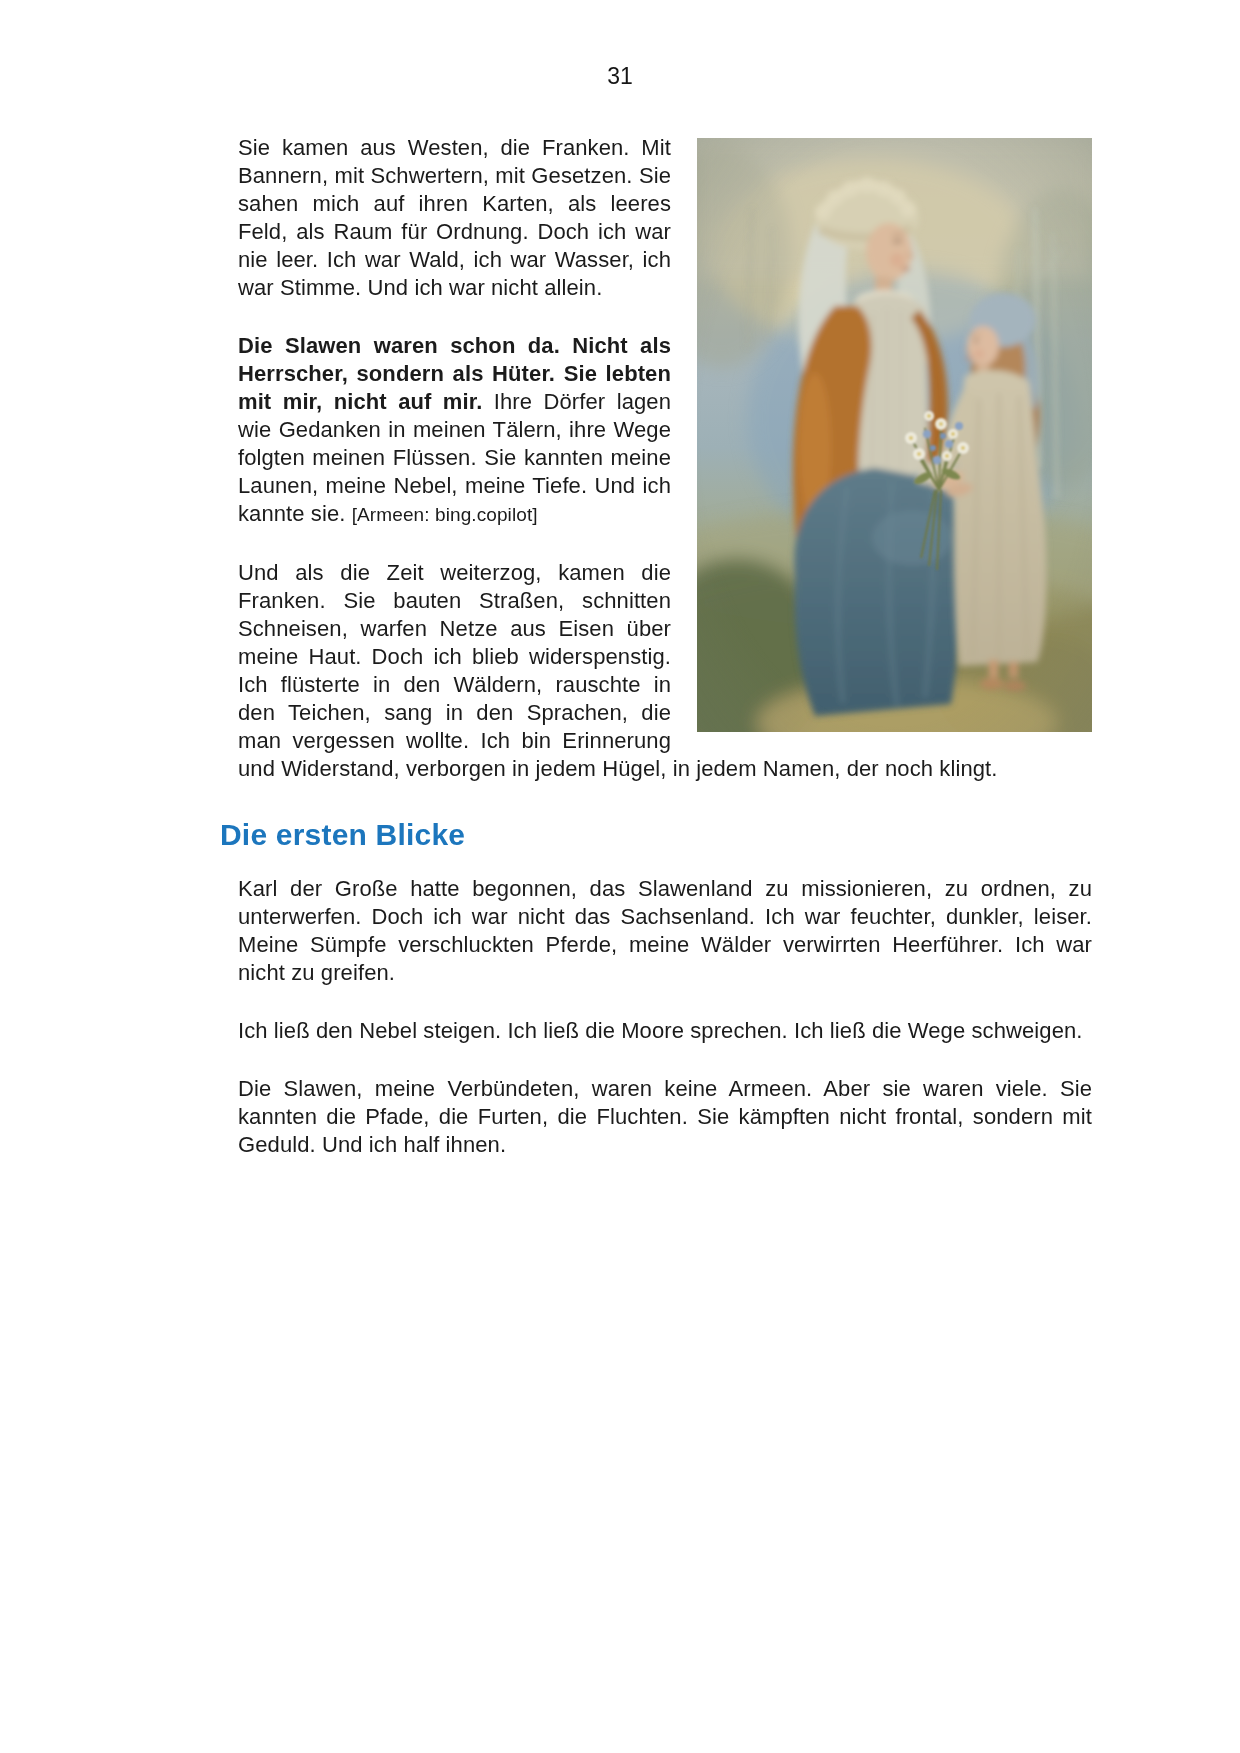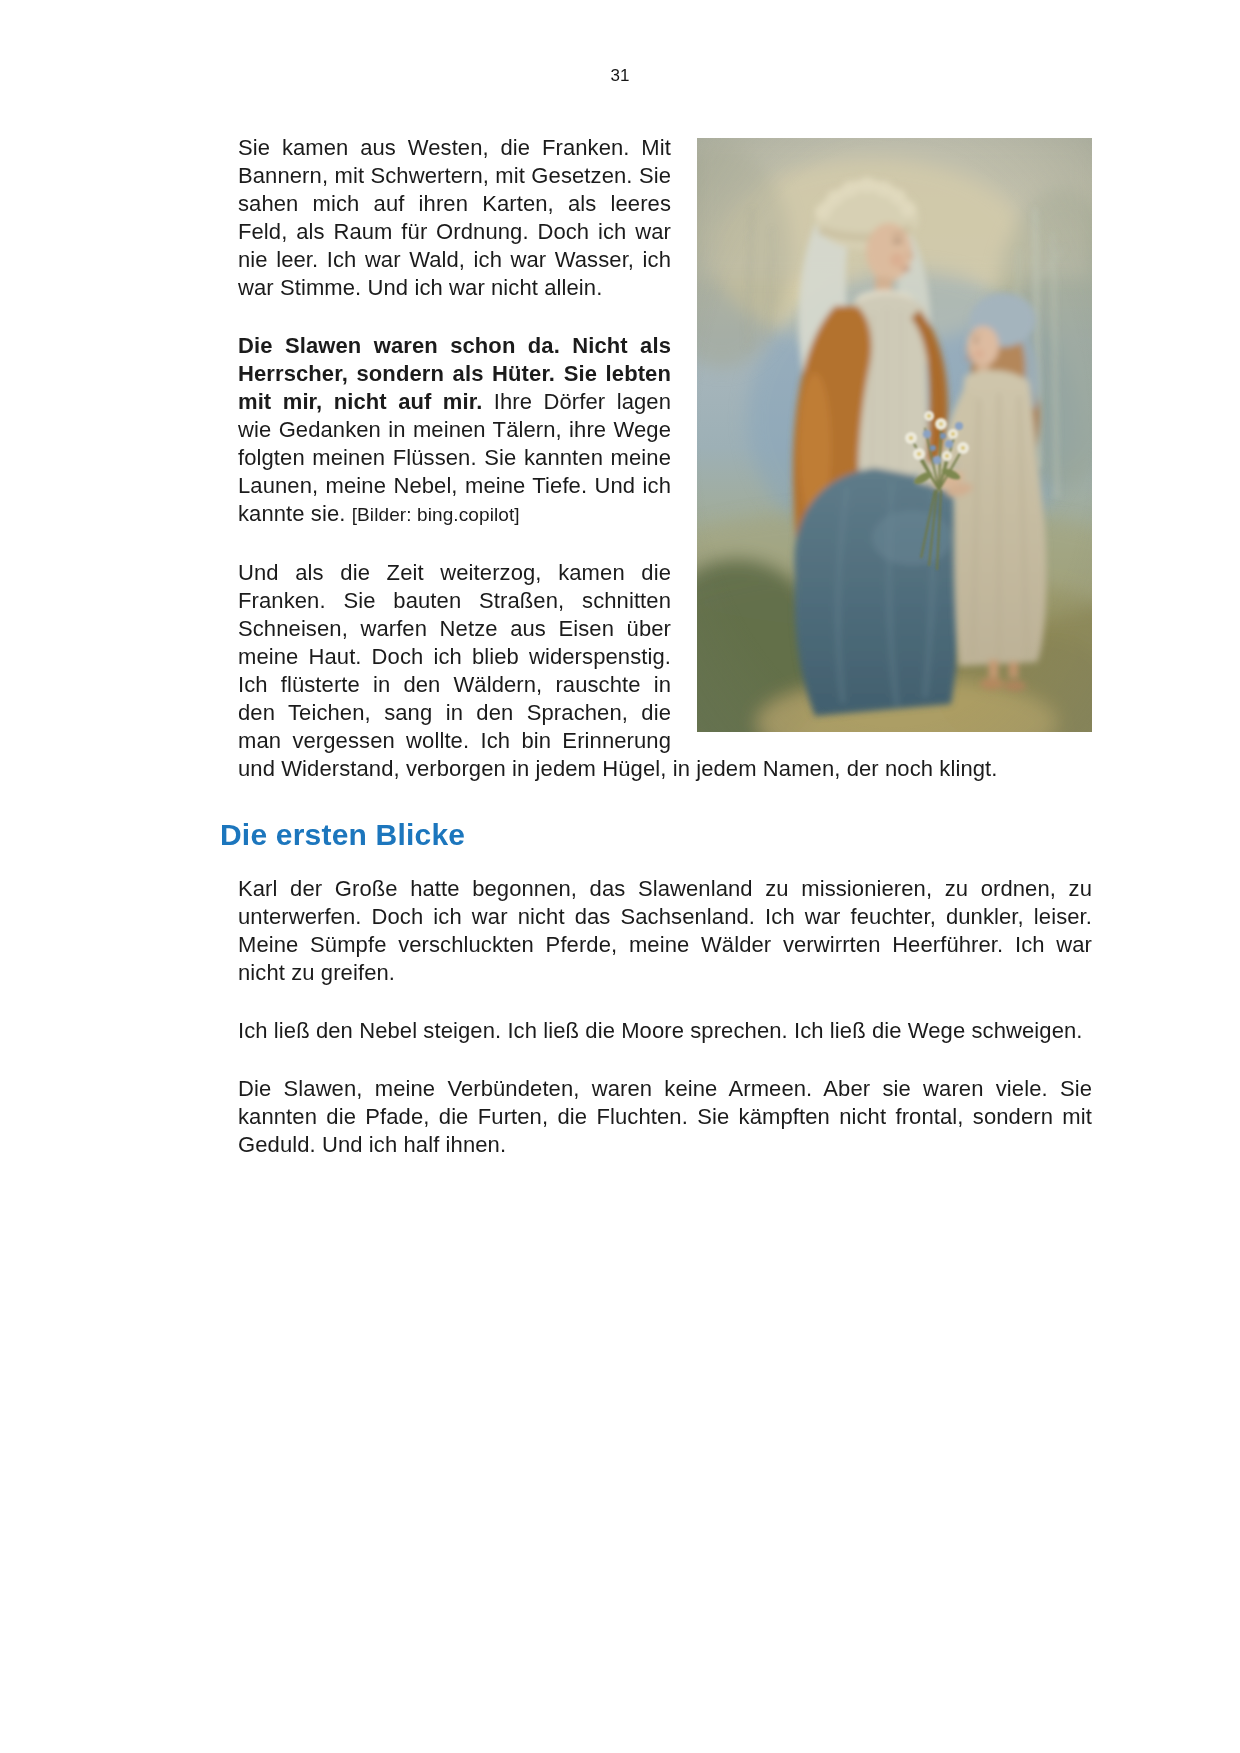--- a/index.html
+++ b/index.html
@@ -8,21 +8,21 @@
     width: 1240px;
     height: 1753px;
     background: #ffffff;
     overflow: hidden;
     font-family: "Liberation Sans", "DejaVu Sans", sans-serif;
     color: #1b1b1b;
   }
   .page-number {
     padding-top: 62px;
     text-align: center;
-    font-size: 17px;
+    font-size: 23px;
     line-height: 28px;
     color: #161616;
   }
   .content {
     margin: 44px 148px 0 220px; 
   }
   .content p {
     font-size: 22px;
     line-height: 28px;
     text-align: justify;
@@ -225,21 +225,21 @@
               <circle cx="246" cy="298" r="3"></circle>
           </g>
         </g>
 
         <rect x="0" y="0" width="395" height="594" fill="url(#g_vig)"></rect>
       </svg>
     </div>
 
     <p><span>Sie kamen aus Westen, die Franken. Mit Bannern, mit Schwertern, mit Gesetzen. Sie sahen mich auf ihren Karten, als leeres Feld, als Raum für Ordnung. Doch ich war nie leer. Ich war Wald, ich war Wasser, ich war Stimme. Und ich war nicht allein.</span></p>
 
-    <p><strong>Die Slawen waren schon da. Nicht als Herrscher, sondern als Hüter. Sie lebten mit mir, nicht auf mir.</strong><span> Ihre Dörfer lagen wie Gedanken in meinen Tälern, ihre Wege folgten meinen Flüssen. Sie kannten meine Launen, meine Nebel, meine Tiefe. Und ich kannte sie. </span><span class="note">[Bilder: bing.copilot]</span></p>
+    <p><strong>Die Slawen waren schon da. Nicht als Herrscher, sondern als Hüter. Sie lebten mit mir, nicht auf mir.</strong><span> Ihre Dörfer lagen wie Gedanken in meinen Tälern, ihre Wege folgten meinen Flüssen. Sie kannten meine Launen, meine Nebel, meine Tiefe. Und ich kannte sie. </span><span class="note">[Armeen: bing.copilot]</span></p>
 
     <p><span>Und als die Zeit weiterzog, kamen die Franken. Sie bauten Straßen, schnitten Schneisen, warfen Netze aus Eisen über meine Haut. Doch ich blieb widerspenstig. Ich flüsterte in den Wäldern, rauschte in den Teichen, sang in den Sprachen, die man vergessen wollte. Ich bin Erinnerung und Widerstand, verborgen in jedem Hügel, in jedem Namen, der noch klingt.</span></p>
 
     <h2 class="section-heading" style="color: rgb(28, 118, 189);">Die ersten Blicke</h2>
 
 
 
     <p><span>Karl der Große hatte begonnen, das Slawenland zu missionieren, zu ordnen, zu unterwerfen. Doch ich war nicht das Sachsenland. Ich war feuchter, dunkler, leiser. Meine Sümpfe verschluckten Pferde, meine Wälder verwirrten Heerführer. Ich war nicht zu greifen.</span></p>
 
     <p><span>Ich ließ den Nebel steigen. Ich ließ die Moore sprechen. Ich ließ die Wege schweigen.</span></p>

